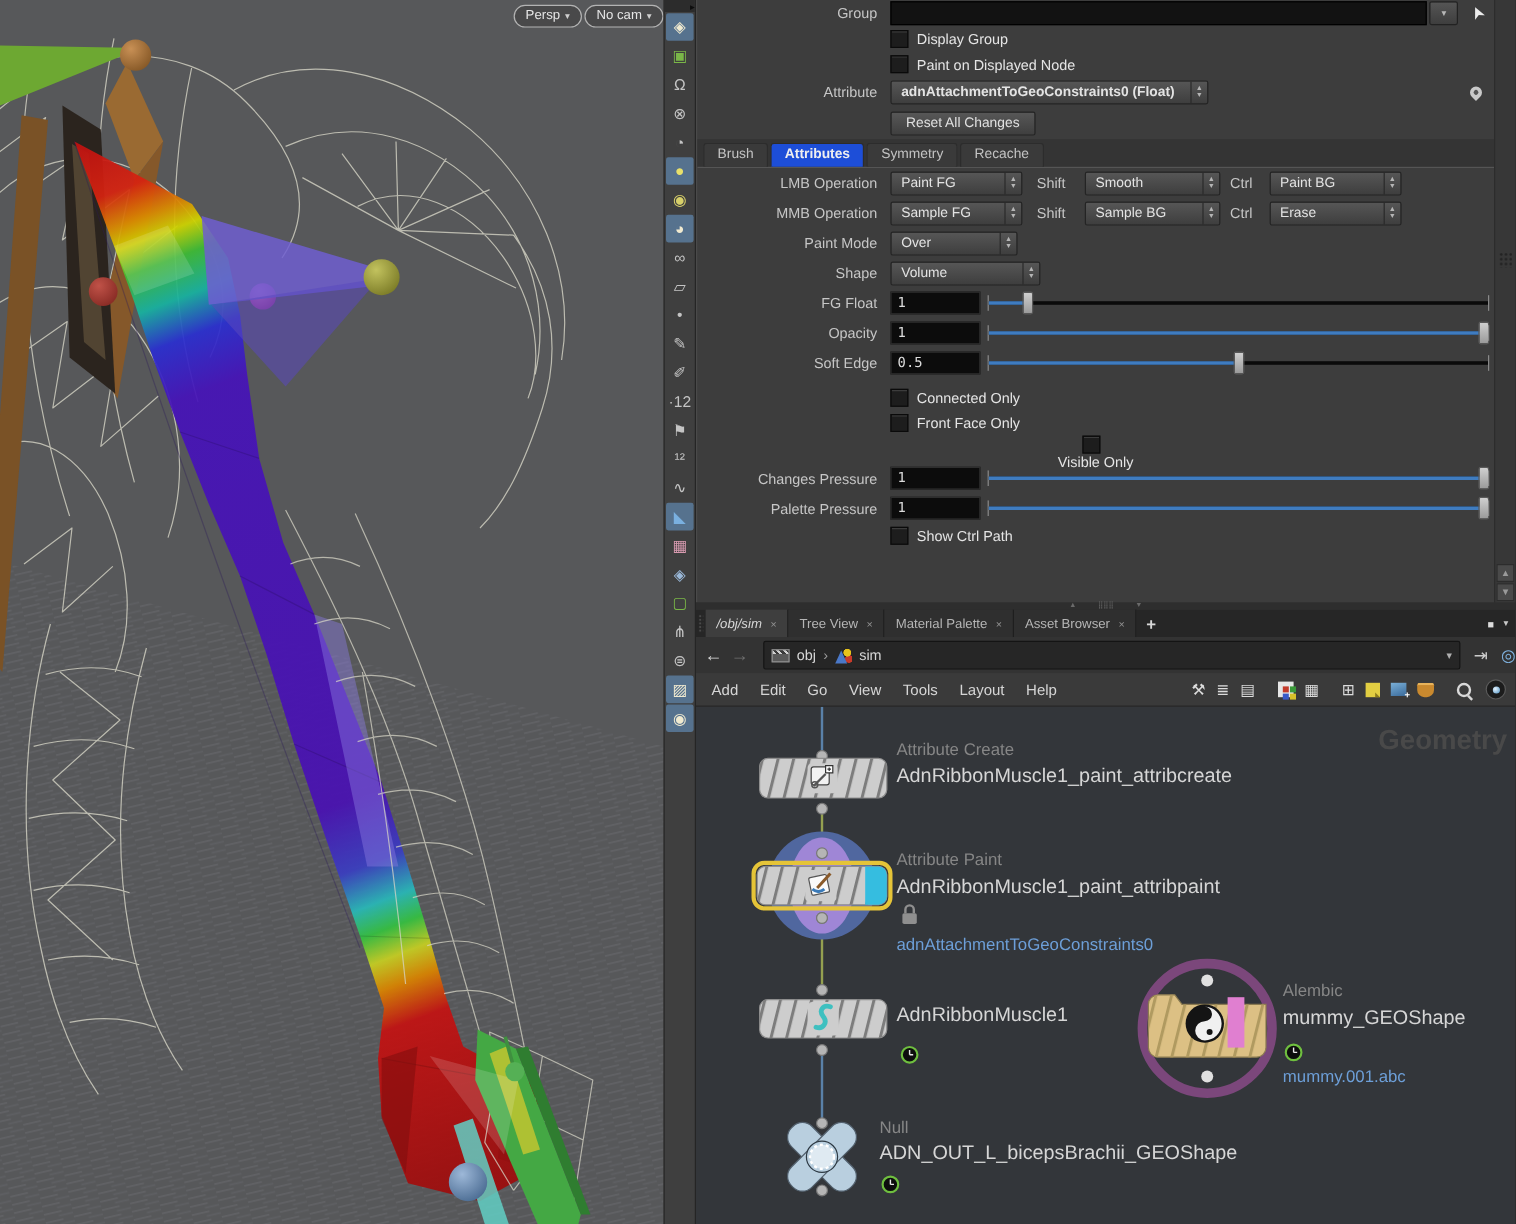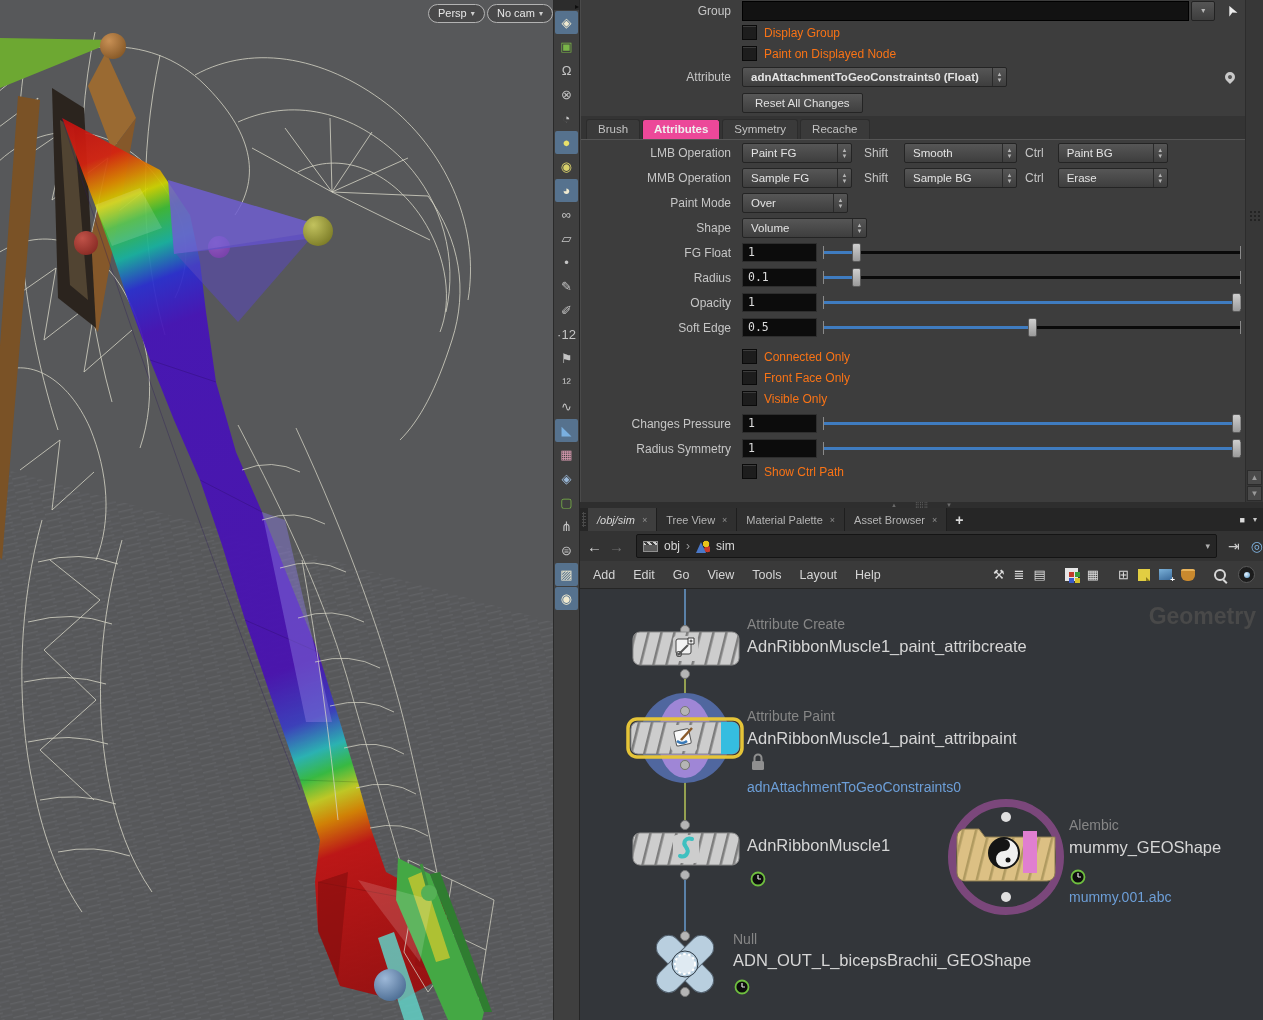--- a/index.html
+++ b/index.html
@@ -41,30 +41,30 @@
   .combo .ctext{padding-right:6px;white-space:nowrap;}
   .spin{width:13px;align-self:stretch;border-left:1px solid #2a2a2a;display:flex;flex-direction:column;
         align-items:center;justify-content:center;color:#b5b5b5;}
   .spin::before{content:"▲";font-size:6px;line-height:6px;}
   .spin::after{content:"▼";font-size:6px;line-height:6px;}
   .minibtn{width:22px;height:18px;background:linear-gradient(#555,#3e3e3e);border:1px solid #222;
            border-radius:2px;color:#b8b8b8;font-size:8px;text-align:center;line-height:17px;flex:none;}
   .pointer-ic{color:#ececec;font-size:14px;margin-left:10px;transform:rotate(-115deg);display:inline-block;}
   .cbbox{width:13px;height:13px;background:#1d1d1d;border:1px solid #0a0a0a;box-shadow:inset 0 1px 0 #3c3c3c;
          margin-right:7px;flex:none;}
-  .cblabel{color:#f97316;font-size:12px;}
+  .cblabel{color:#e5e5e5;font-size:12px;}
   .btn{height:20px;background:linear-gradient(#575757,#3f3f3f);border:1px solid #242424;border-radius:2px;
        color:#e0e0e0;font-size:11.5px;padding:0 12px;line-height:19px;flex:none;}
   .pin-loc{width:10px;height:10px;background:#c9c9c9;border-radius:50% 50% 50% 0;
            transform:rotate(-45deg);position:relative;margin-left:auto;margin-right:10px;flex:none;}
   .pin-loc::after{content:"";position:absolute;left:3px;top:3px;width:4px;height:4px;border-radius:50%;background:#555;}
   #ptabs{display:flex;align-items:flex-end;height:23px;background:#343434;border-bottom:1px solid #555;padding-left:5px;}
   .ptab{height:19px;line-height:19px;padding:0 11px;background:#3a3a3a;border:1px solid #2c2c2c;border-bottom:none;
         border-radius:3px 3px 0 0;color:#c3c3c3;font-size:11.5px;margin-right:2px;}
-  .ptab.active{background:#ec4899;color:#efefef;font-weight:bold;}
+  .ptab.active{background:#1d4ed8;color:#efefef;font-weight:bold;}
   .mod{color:#c6c6c6;font-size:12px;}
   .ptrack{position:relative;flex:1;height:19px;margin:0 4px 0 6px;}
   .ptrack::before{content:"";position:absolute;left:0;top:3px;bottom:3px;width:1px;background:#8a8a8a;}
   .ptrack::after{content:"";position:absolute;right:0;top:3px;bottom:3px;width:1px;background:#8a8a8a;}
   .pline{position:absolute;left:1px;right:1px;top:8px;height:3px;background:#0a0a0a;}
   .pfill{position:absolute;left:1px;top:8px;height:3px;background:#3f7cc0;}
   .phandle{position:absolute;top:0;width:9px;height:19px;background:linear-gradient(#cfcfcf,#9a9a9a);
            border:1px solid #5a5a5a;border-radius:2px;box-sizing:border-box;}
   #splitter{position:absolute;left:580px;top:502px;width:683px;height:6px;background:#2e2e2e;
             display:flex;align-items:center;justify-content:center;gap:18px;}
@@ -388,29 +388,20 @@
           <div class="prow">
             <span class="plabel">FG Float</span>
             <div class="pfield">1</div>
             <div class="ptrack">
               <div class="pline"></div>
               <div class="pfill" style="width: calc(7% + 2.37px);"></div>
               <div class="phandle" style="left: calc(7% - 0.63px);"></div>
             </div>
           </div>
           <div class="prow">
-            <span class="plabel">Radius</span>
-            <div class="pfield">0.1</div>
-            <div class="ptrack">
-              <div class="pline"></div>
-              <div class="pfill" style="width: calc(7% + 2.37px);"></div>
-              <div class="phandle" style="left: calc(7% - 0.63px);"></div>
-            </div>
-          </div>
-          <div class="prow">
             <span class="plabel">Opacity</span>
             <div class="pfield">1</div>
             <div class="ptrack">
               <div class="pline"></div>
               <div class="pfill" style="width: calc(100% - 6px);"></div>
               <div class="phandle" style="left: calc(100% - 9px);"></div>
             </div>
           </div>
           <div class="prow">
             <span class="plabel">Soft Edge</span>
@@ -426,38 +417,38 @@
           <div class="prow" style="height:21px;">
             <span class="plabel"></span>
             <span class="cbbox"></span>
             <span class="cblabel">Connected Only</span>
           </div>
           <div class="prow" style="height:21px;">
             <span class="plabel"></span>
             <span class="cbbox"></span>
             <span class="cblabel">Front Face Only</span>
           </div>
-          <div class="prow" style="height:21px;">
+          <div class="prow" style="height:21px;flex-direction:column;">
             <span class="plabel"></span>
             <span class="cbbox"></span>
             <span class="cblabel">Visible Only</span>
           </div>
         </div>
       <div id="pressure-rows" style="margin-top:2px;">
           <div class="prow">
             <span class="plabel">Changes Pressure</span>
             <div class="pfield">1</div>
             <div class="ptrack">
               <div class="pline"></div>
               <div class="pfill" style="width: calc(100% - 6px);"></div>
               <div class="phandle" style="left: calc(100% - 9px);"></div>
             </div>
           </div>
           <div class="prow">
-            <span class="plabel">Radius Symmetry</span>
+            <span class="plabel">Palette Pressure</span>
             <div class="pfield">1</div>
             <div class="ptrack">
               <div class="pline"></div>
               <div class="pfill" style="width: calc(100% - 6px);"></div>
               <div class="phandle" style="left: calc(100% - 9px);"></div>
             </div>
           </div>
         </div>
       <div id="bottom-checks">
           <div class="prow" style="height:21px;">

